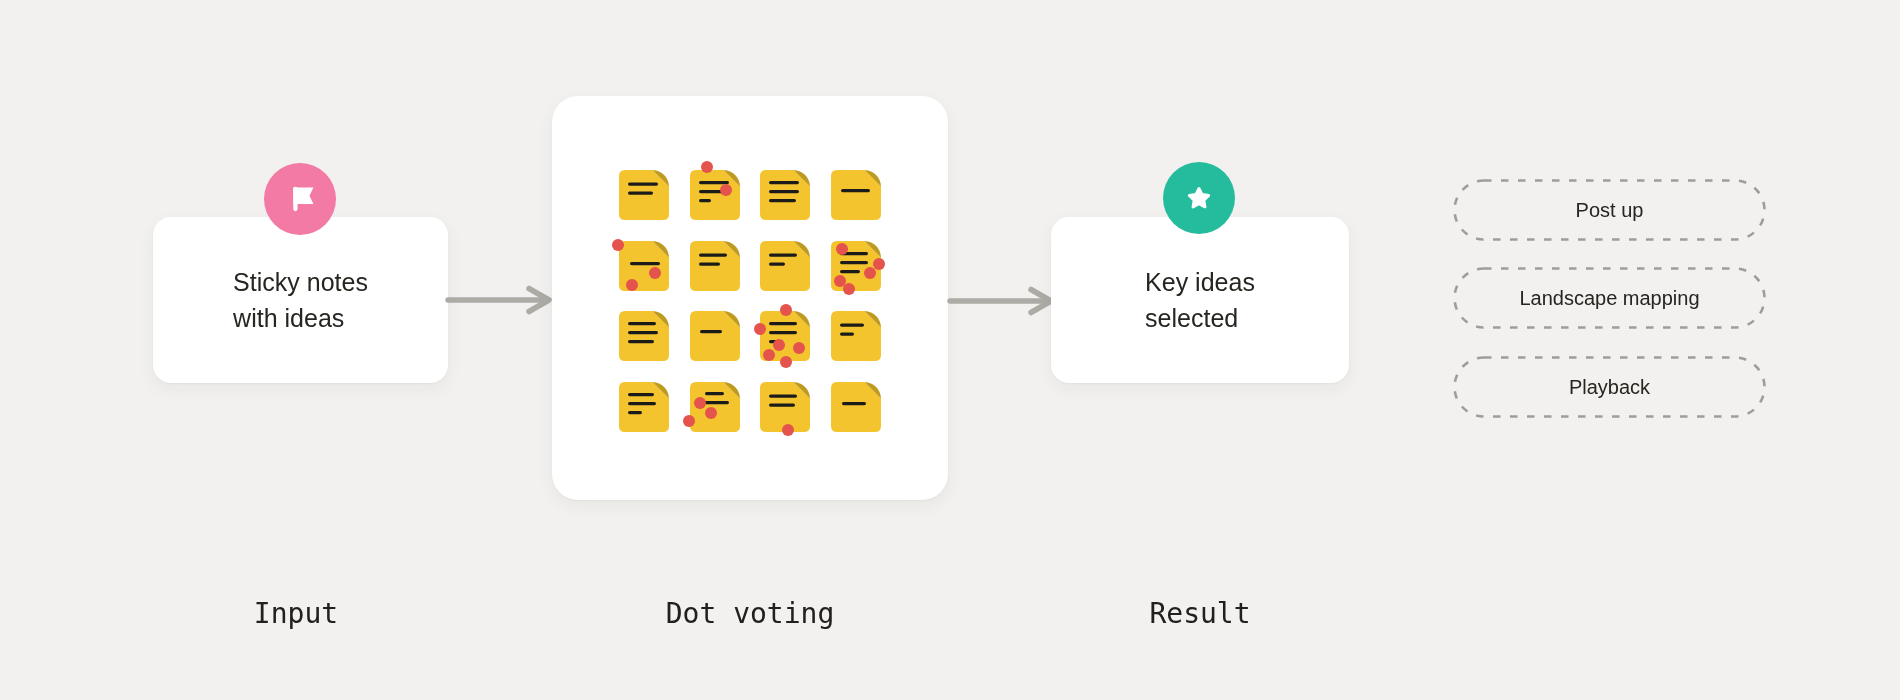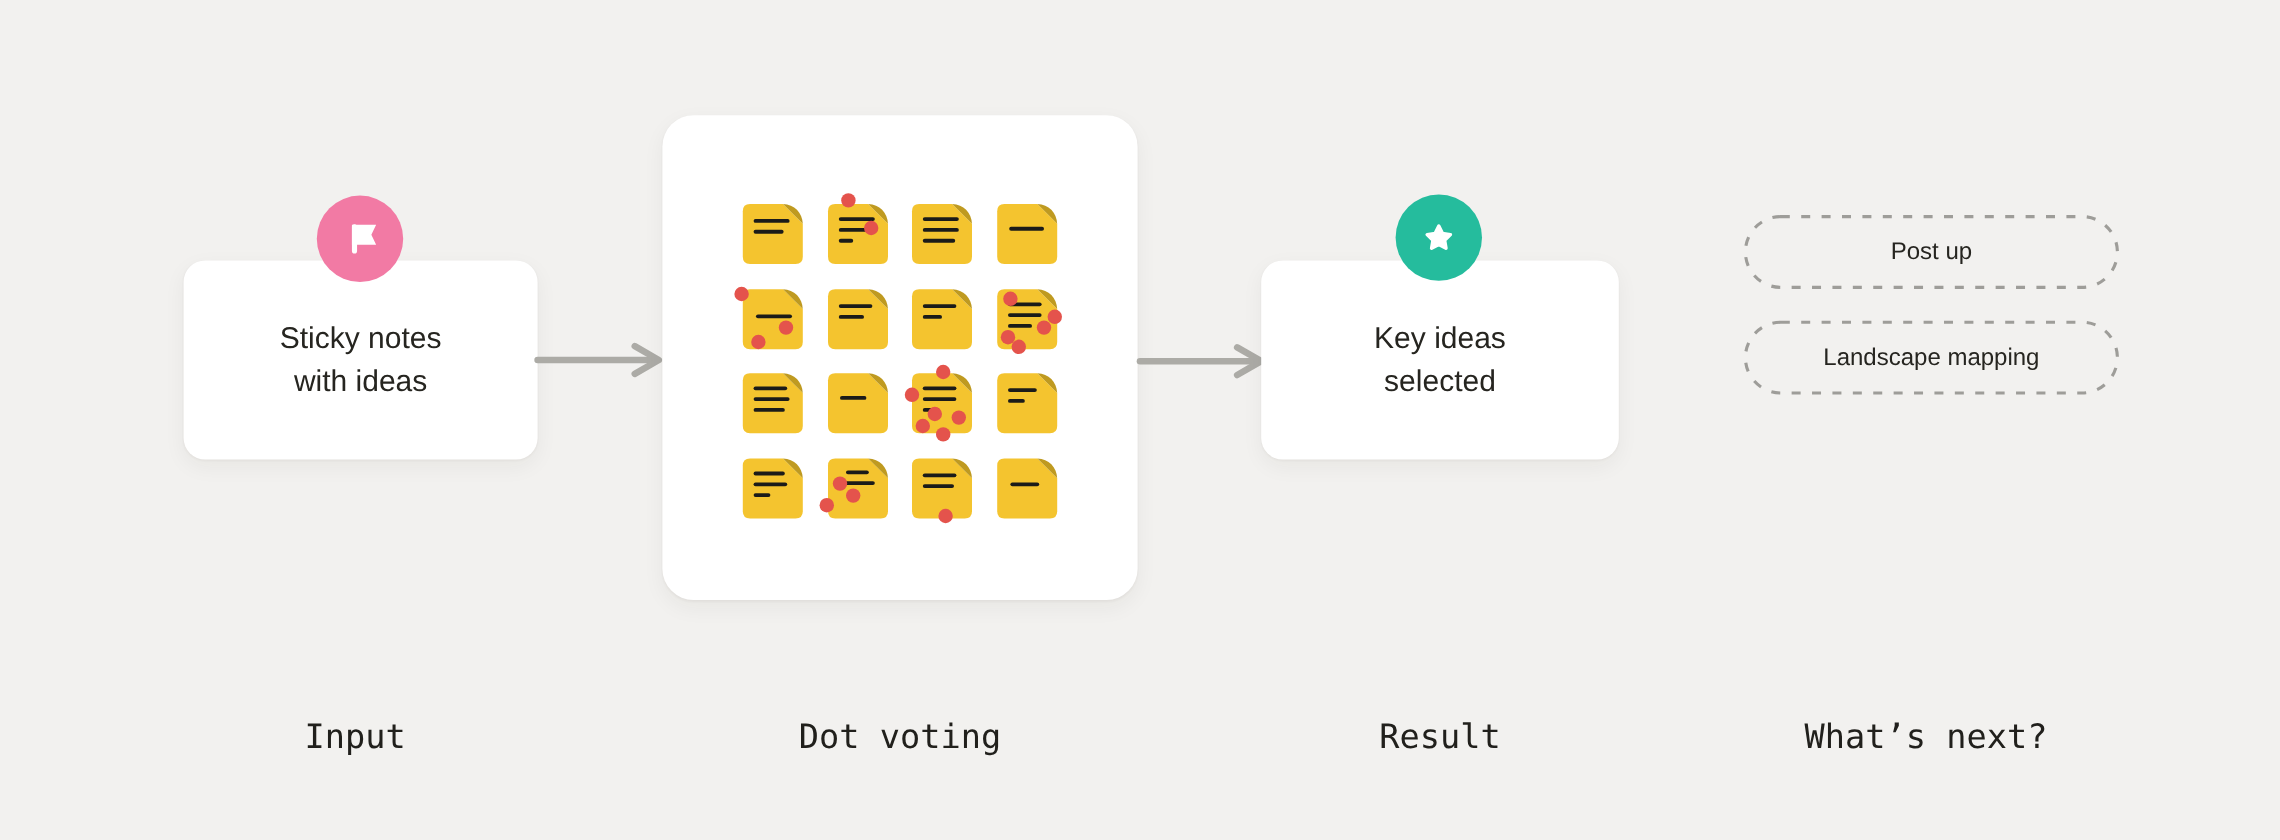--- a/index.html
+++ b/index.html
@@ -10,21 +10,21 @@
   .card {
     position:absolute; background:var(--card-white);
     box-shadow:0 1px 2px rgba(40,35,20,0.04), 0 6px 18px rgba(40,35,20,0.05);
   }
   .card-input  { left:153px; top:217px; width:295px; height:166px; border-radius:18px;
                  display:flex; flex-direction:column; align-items:center; justify-content:center; }
   .card-result { left:1051px; top:217px; width:298px; height:166px; border-radius:18px;
                  display:flex; flex-direction:column; align-items:center; justify-content:center; }
   .card-board  { left:552px; top:96px; width:396px; height:404px; border-radius:26px; }
 
-  .card-title { font-size:25px; line-height:36px; color:var(--text-dark); text-align:center; font-weight:400; }
+  .card-title { font-size:25px; line-height:36px; color:var(--text-dark); font-weight:400; }
   .card-title span { display:block; }
 
   .badge { position:absolute; width:72px; height:72px; border-radius:50%;
            display:flex; align-items:center; justify-content:center; }
   .badge-flag { left:264px; top:163px; background:var(--badge-pink); }
   .badge-star { left:1163px; top:162px; background:var(--badge-teal); }
   .badge svg { display:block; }
 
   .arrow { position:absolute; width:112px; height:30px; overflow:visible; }
   .arrow-1 { left:444px; top:285px; }
@@ -218,19 +218,24 @@
         <rect x="1.5" y="1.5" width="310" height="59" rx="29.5"></rect>
       </svg>
     <div class="pill-label">Post up</div>
   </div>
   <div class="pill pill-2">
     <svg viewBox="0 0 313 62">
         <rect x="1.5" y="1.5" width="310" height="59" rx="29.5"></rect>
       </svg>
     <div class="pill-label">Landscape mapping</div>
   </div>
+  <div class="pill pill-3">
+    <svg viewBox="0 0 313 62">
+        <rect x="1.5" y="1.5" width="310" height="59" rx="29.5"></rect>
+      </svg>
+    <div class="pill-label">Playback</div>
+  </div>
 
   <div class="stage-label label-input">Input</div>
   <div class="stage-label label-voting">Dot voting</div>
   <div class="stage-label label-result">Result</div>
-  <div class="stage-label label-next">What’s next?</div>
 
 </div>
 
 </body></html>

